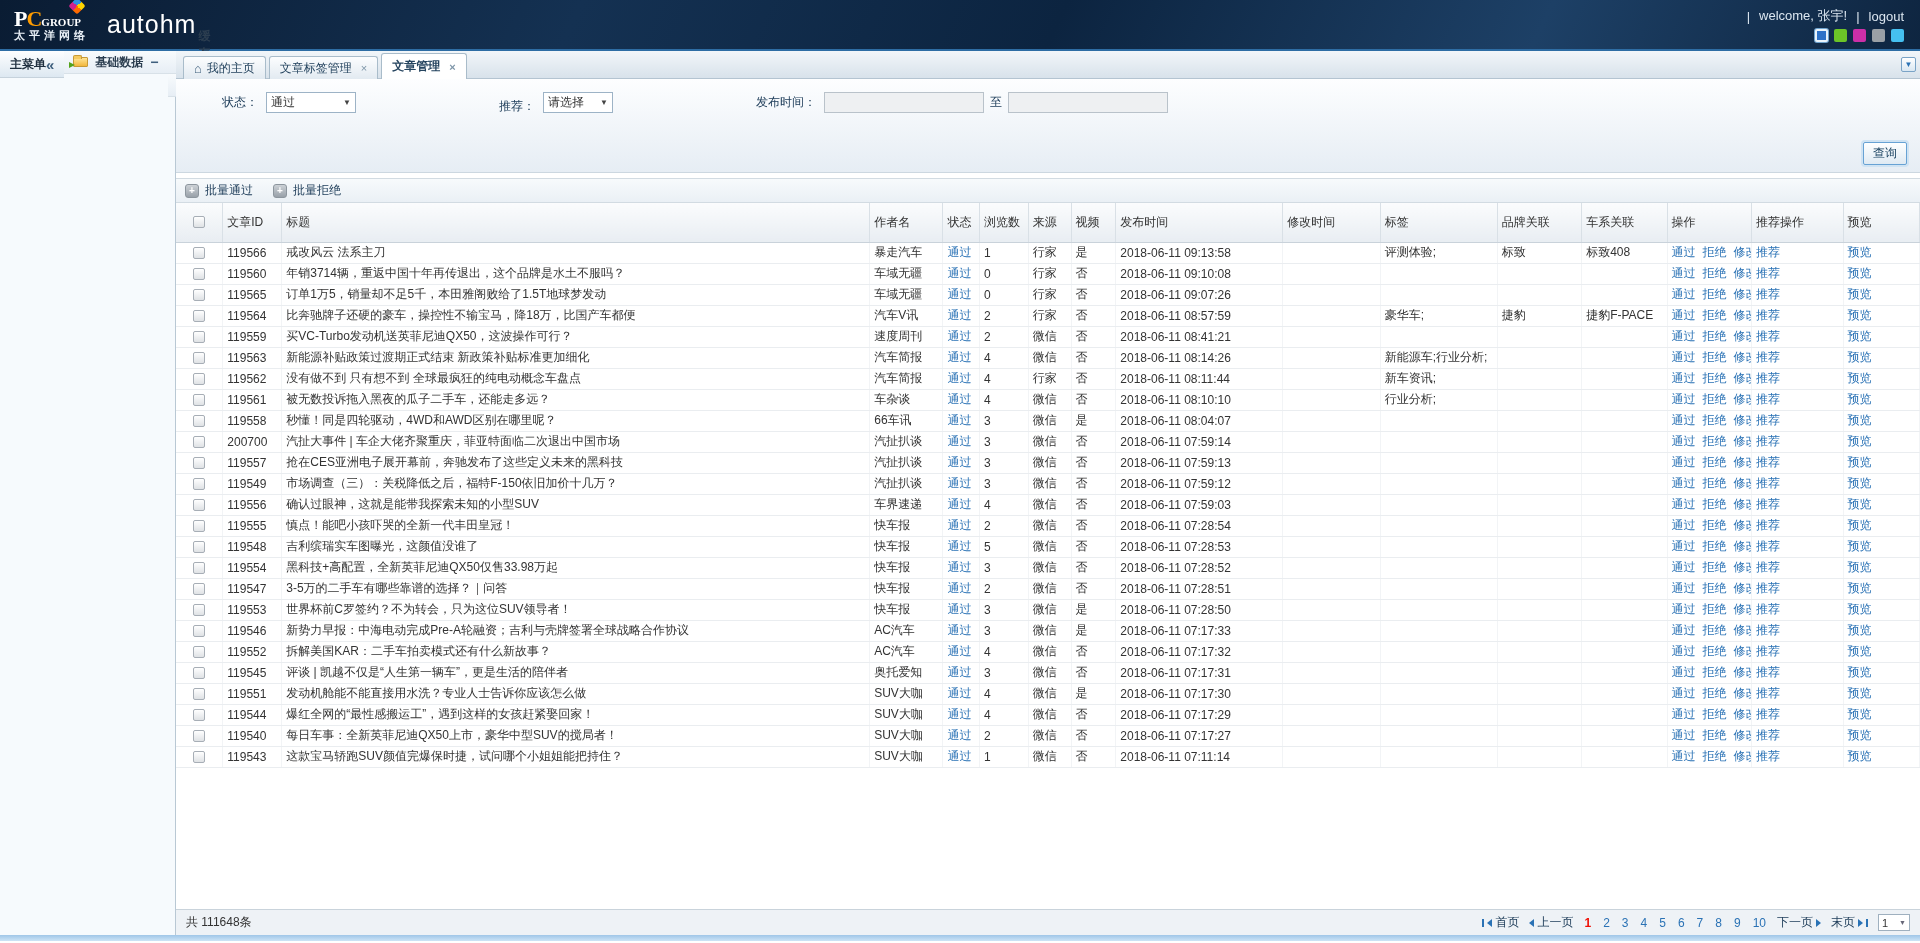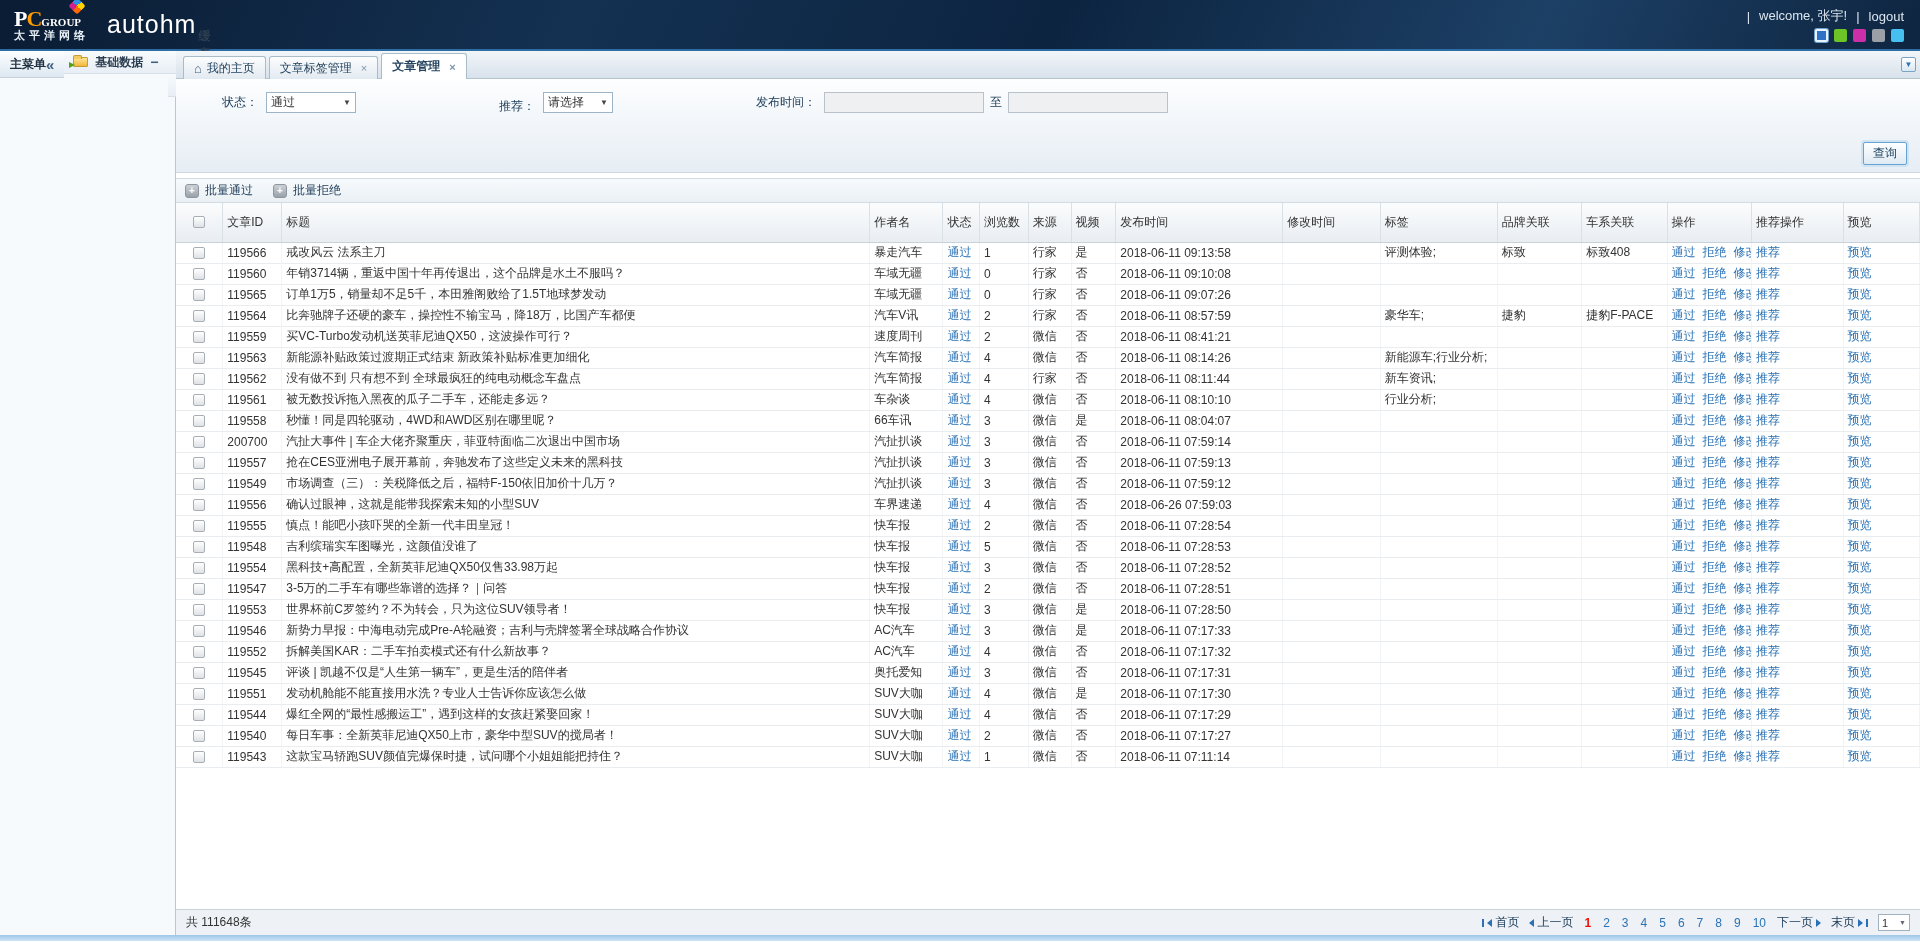--- a/index.html
+++ b/index.html
@@ -553,21 +553,21 @@
               <td class="cbc">
                 <div class="cb"></div>
               </td>
               <td>119556</td>
               <td>确认过眼神，这就是能带我探索未知的小型SUV</td>
               <td>车界速递</td>
               <td class="blue">通过</td>
               <td>4</td>
               <td>微信</td>
               <td>否</td>
-              <td>2018-06-26 07:59:03</td>
+              <td>2018-06-11 07:59:03</td>
               <td></td>
               <td></td>
               <td></td>
               <td></td>
               <td><span class="lk">通过</span><span class="lk">拒绝</span><span class="lk">修改</span></td>
               <td><span class="lk">推荐</span></td>
               <td><span class="lk">预览</span></td>
             </tr>
             <tr>
               <td class="cbc">

